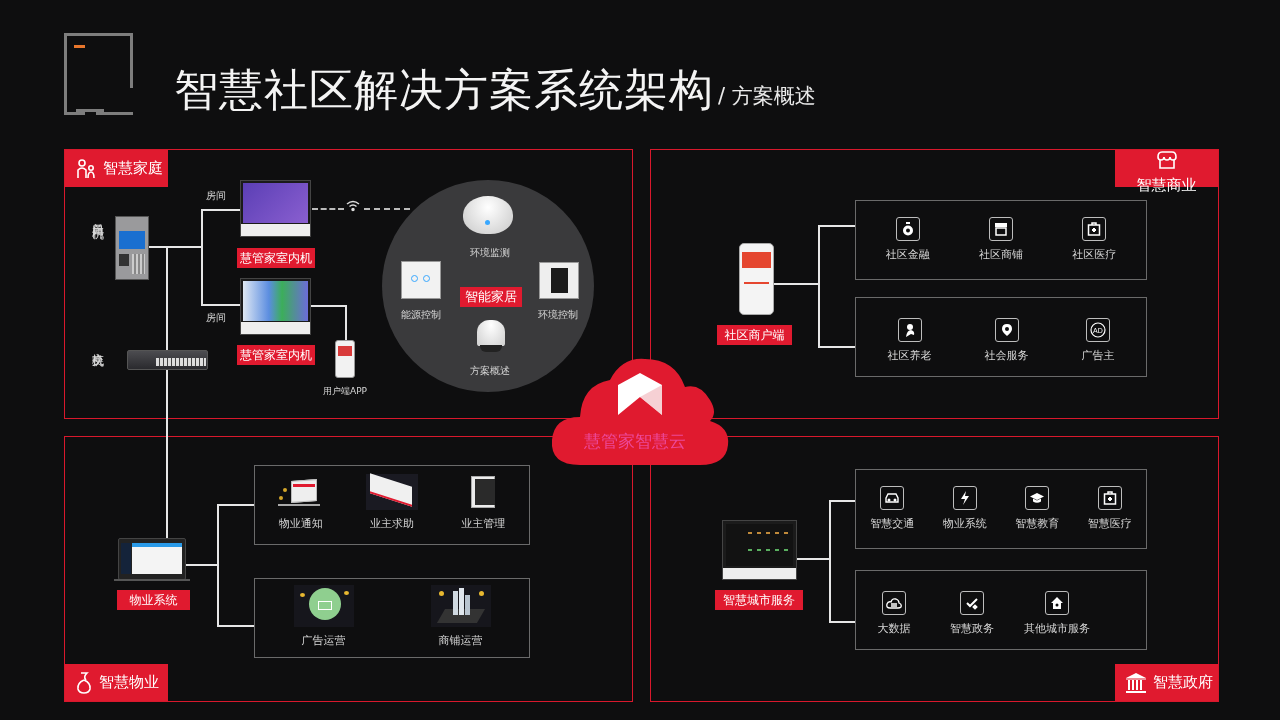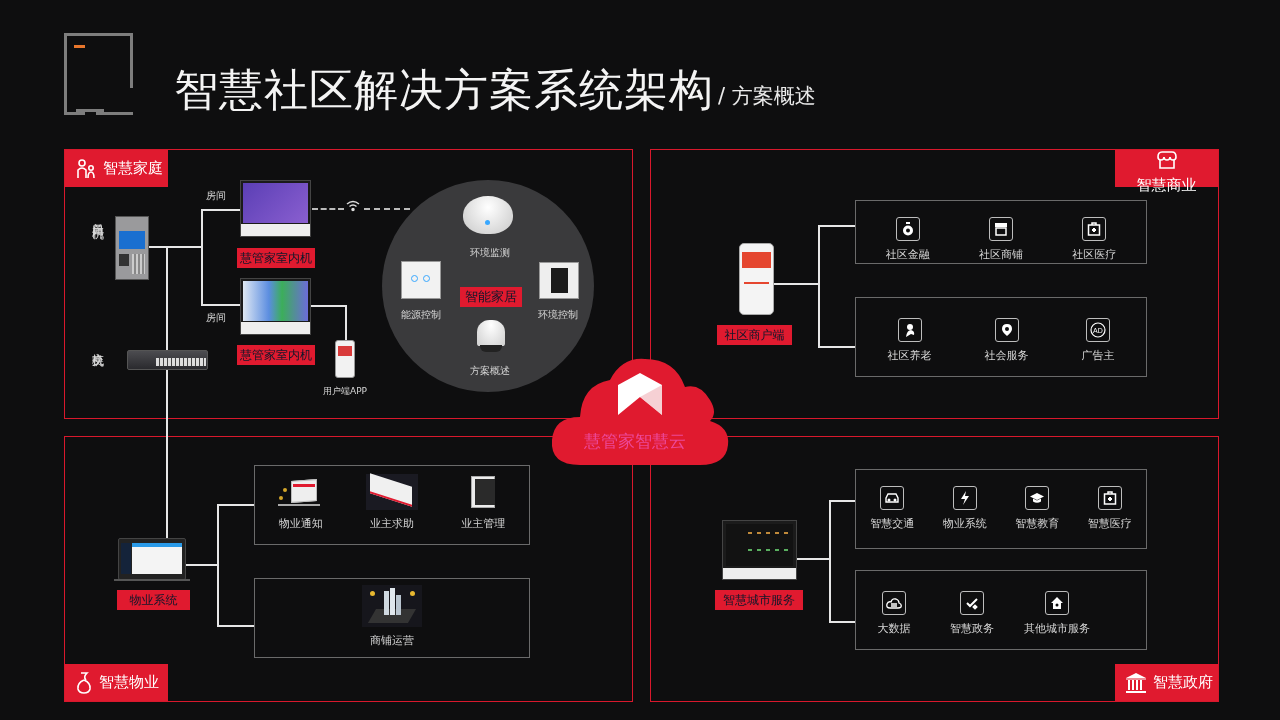--- a/index.html
+++ b/index.html
@@ -15,21 +15,21 @@
   .logo-bottom-r { left: 96px; top: 112px; width: 37px; height: 3px; background: #7d7d7d; }
   .logo-gap-cover { left: 127px; top: 62px; width: 9px; height: 50px; background: #0e0e0f; }
   .title { left: 174px; top: 62px; font-size: 44px; color: #f4f4f4; letter-spacing: 1px; line-height: 56px; white-space: nowrap; }
   .subtitle { left: 718px; top: 82px; font-size: 21px; color: #eaeaea; white-space: nowrap; }
 
   
   .panel { border: 1.5px solid #d8182c; }
   .corner-tag { background: #e01a2f; color: #fff; font-size: 15px; display: flex; align-items: center; gap: 6px; padding: 0 10px; height: 37px; white-space: nowrap; }
   .corner-tag svg { flex: none; }
 
-  .red-label { background: #e01a2f; color: #0f172a; font-size: 12px; white-space: nowrap; display: flex; align-items: center; justify-content: center; height: 20px; }
+  .red-label { background: #e01a2f; color: #ffffff; font-size: 12px; white-space: nowrap; display: flex; align-items: center; justify-content: center; height: 20px; }
   .small-text { font-size: 10px; color: #d6d6d6; white-space: nowrap; }
   .vert-text { font-size: 12px; color: #d8d8d8; writing-mode: vertical-rl; letter-spacing: 1px; }
 
   .line { background: #e6e6e6; }
   .gbox { border: 1.5px solid #6a6a6a; }
 
   .item { display: flex; flex-direction: column; align-items: center; gap: 6px; font-size: 11px; color: #d6d6d6; white-space: nowrap; }
   .icon-box { width: 24px; height: 24px; border: 1.5px solid #bdbdbd; border-radius: 3px; display: flex; align-items: center; justify-content: center; }
   .circle-bg { border-radius: 50%; background: #3a3a3c; }
 </style>
@@ -168,21 +168,21 @@
   <div style="position:absolute;left:2px;top:8px;right:2px;height:16px;background:#e5462f;"></div>
   <div style="position:absolute;left:4px;top:38px;right:4px;height:2px;background:#e5462f;"></div>
 </div>
 <div class="abs red-label" style="left:717px;top:325px;width:75px;">社区商户端</div>
 
 <div class="abs line" style="left:774px;top:283px;width:45px;height:2px;"></div>
 <div class="abs line" style="left:818px;top:225px;width:2px;height:123px;"></div>
 <div class="abs line" style="left:818px;top:225px;width:38px;height:2px;"></div>
 <div class="abs line" style="left:818px;top:346px;width:38px;height:2px;"></div>
 
-<div class="abs gbox" style="left:855px;top:200px;width:292px;height:64px;">
+<div class="abs gbox" style="left:855px;top:200px;width:292px;height:80px;">
   <div style="position:absolute;left:0;right:0;top:16px;display:flex;justify-content:space-around;padding:0 5px;">
     <div class="item">
       <div class="icon-box">
           <svg width="14" height="14" viewBox="0 0 14 14" fill="#fff">
             <rect x="5" y="0" width="4" height="2"></rect>
             <circle cx="7" cy="8.5" r="5"></circle>
             <circle cx="7" cy="8.5" r="2" fill="#0e0e0f"></circle>
           </svg>
         </div>
       <span>社区金融</span>
@@ -286,20 +286,29 @@
         <div style="position:absolute;left:14px;top:2px;width:24px;height:32px;background:#ececec;border:1px solid #aaa;"></div>
         <div style="position:absolute;left:18px;top:5px;width:20px;height:26px;background:#2a2a2a;"></div>
       </div>
       <span>业主管理</span>
     </div>
   </div>
 </div>
 
 <div class="abs gbox" style="left:254px;top:578px;width:276px;height:80px;">
   <div style="position:absolute;left:0;right:0;top:6px;display:flex;justify-content:space-around;">
+    <div class="item">
+      <div style="width:60px;height:42px;position:relative;background:#16161c;">
+        <div style="position:absolute;left:15px;top:3px;width:32px;height:32px;border-radius:50%;background:#8fcf8f;"></div>
+        <div style="position:absolute;left:24px;top:16px;width:14px;height:9px;border:1.5px solid #fff;"></div>
+        <div style="position:absolute;left:6px;top:8px;width:5px;height:4px;border-radius:50%;background:#e8b830;"></div>
+        <div style="position:absolute;left:50px;top:6px;width:5px;height:4px;border-radius:50%;background:#e8b830;"></div>
+      </div>
+      <span>广告运营</span>
+    </div>
     <div class="item">
       <div style="width:60px;height:42px;position:relative;background:#16161c;">
         <div style="position:absolute;left:10px;top:24px;width:40px;height:14px;background:#333;transform:skewX(-30deg);"></div>
         <div style="position:absolute;left:22px;top:6px;width:5px;height:24px;background:#cfd8e0;"></div>
         <div style="position:absolute;left:28px;top:3px;width:5px;height:27px;background:#dfe6ec;"></div>
         <div style="position:absolute;left:34px;top:10px;width:5px;height:20px;background:#b8c4cf;"></div>
         <div style="position:absolute;left:8px;top:6px;width:5px;height:5px;border-radius:50%;background:#e8b830;"></div>
         <div style="position:absolute;left:48px;top:6px;width:5px;height:5px;border-radius:50%;background:#e8b830;"></div>
       </div>
       <span>商铺运营</span>

